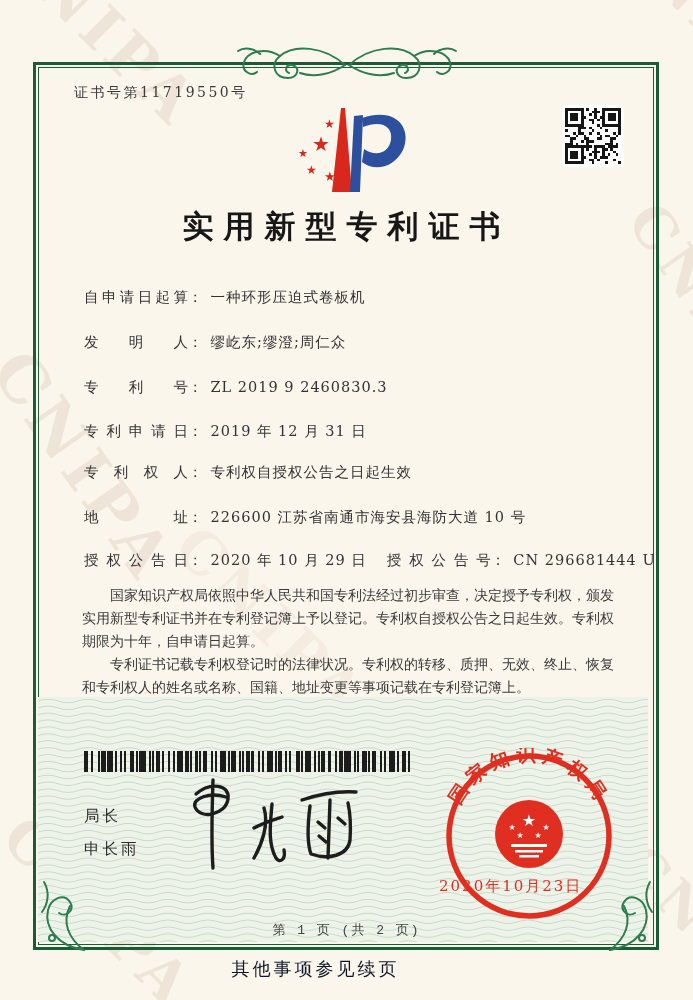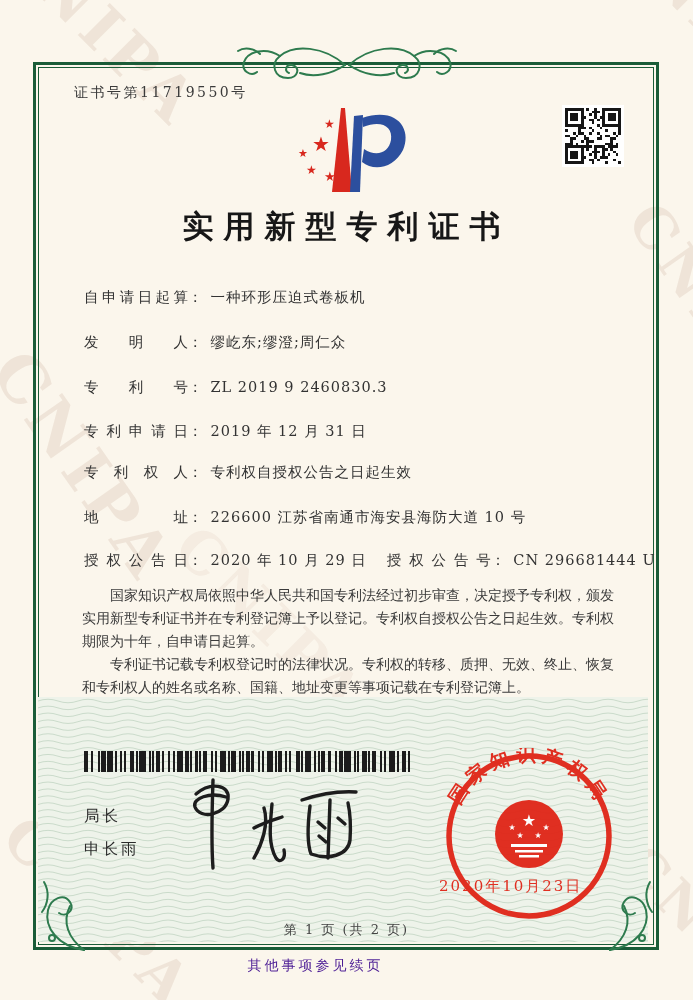--- a/index.html
+++ b/index.html
@@ -60,25 +60,25 @@
     font-size:14px;line-height:1.64;color:#3a3a3a;text-align:justify;
   }
   .paras p{margin:0;text-indent:2em;}
   .barcode{position:absolute;left:84px;top:751px;height:21px;z-index:4;font-size:0;}
   .barcode i{display:inline-block;height:21px;background:#1c1c1c;}
   .signer{position:absolute;left:84px;z-index:5;font-size:15.5px;letter-spacing:3px;color:#2b2b2b;}
   .sig{position:absolute;left:168px;top:770px;z-index:5;}
   .seal{position:absolute;left:423px;top:748px;z-index:6;}
   .pagefoot{
     position:absolute;left:0;top:921px;width:693px;text-align:center;z-index:5;
-    font-size:13px;letter-spacing:2px;color:#444;
+    font-size:13px;letter-spacing:2px;color:#444;font-family:Liberation Mono, monospace;
   }
   .contnote{
     position:absolute;left:0;top:957px;width:631px;text-align:center;z-index:4;
-    font-size:14px;letter-spacing:3px;color:#4c1d95;
+    font-size:18px;letter-spacing:3px;color:#0f172a;
   }
   .ornament{position:absolute;z-index:4;}
 </style>
 </head>
 <body>
 
 <span class="wm" style="left:-30px;top:-12px;font-size:62px;transform:rotate(45deg);">CNIPA</span>
 <span class="wm" style="left:596px;top:-18px;font-size:52px;transform:rotate(45deg);">CNIPA</span>
 <span class="wm" style="left:592px;top:272px;font-size:56px;transform:rotate(55deg);">CNIPA</span>
 <span class="wm" style="left:-48px;top:428px;font-size:64px;transform:rotate(55deg);">CNIPA</span>

